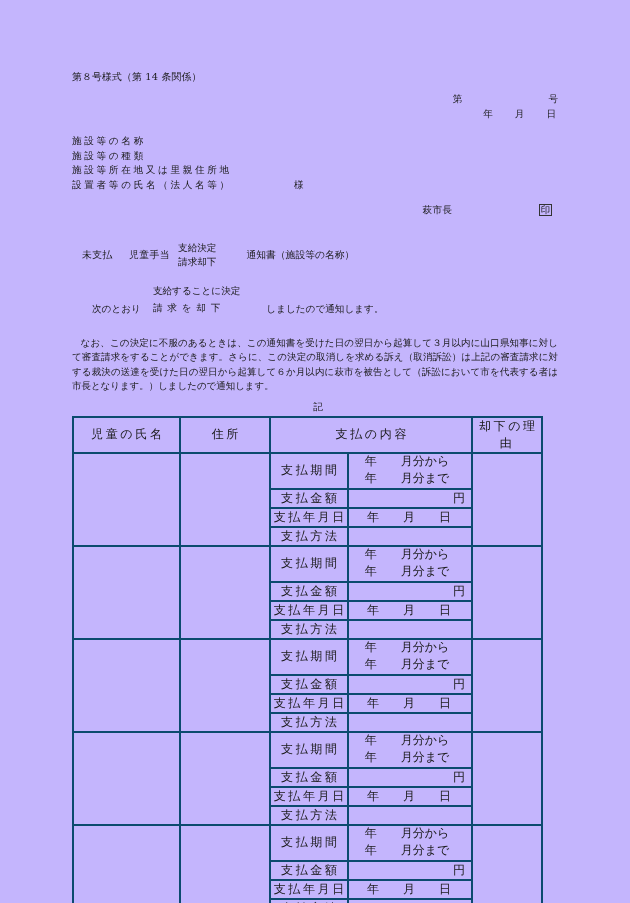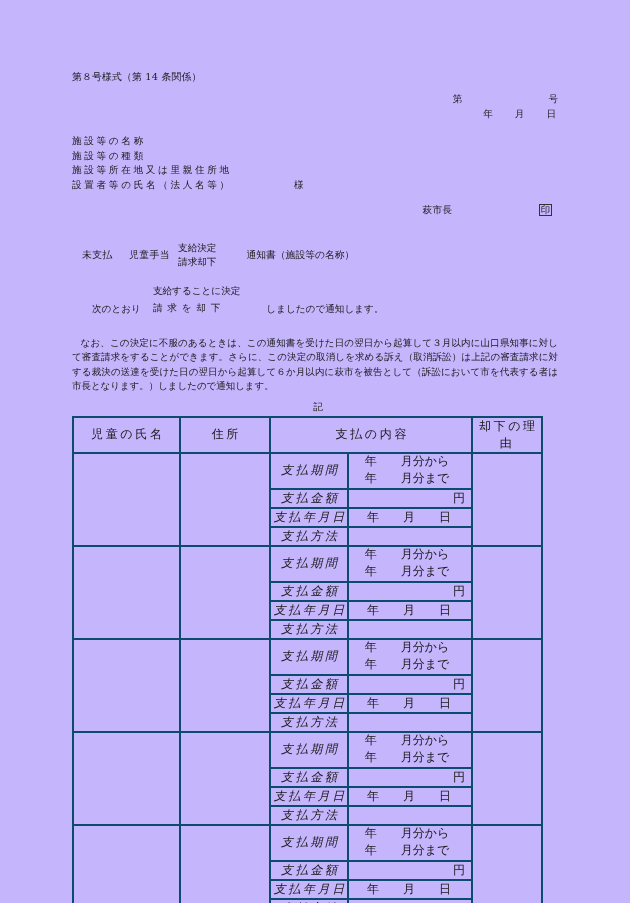--- a/index.html
+++ b/index.html
@@ -173,21 +173,20 @@
   col.c-val   { width: 124px; }
   col.c-rsn   { width: 70px; }
 
   td.namecell, td.addrcell, td.rsncell { }
 
   td.lbl {
     text-align: center;
     letter-spacing: 0.22em;
     text-indent: 0.22em;
     height: 14px;
-    font-style: italic;
   }
   td.lbl.tall { height: 29px; }
 
   td.val { padding: 0 6px; }
   .v-period {
     line-height: 1.42;
     text-align: center;
     padding-right: 6px;
     font-family: Liberation Mono, monospace;
   }

